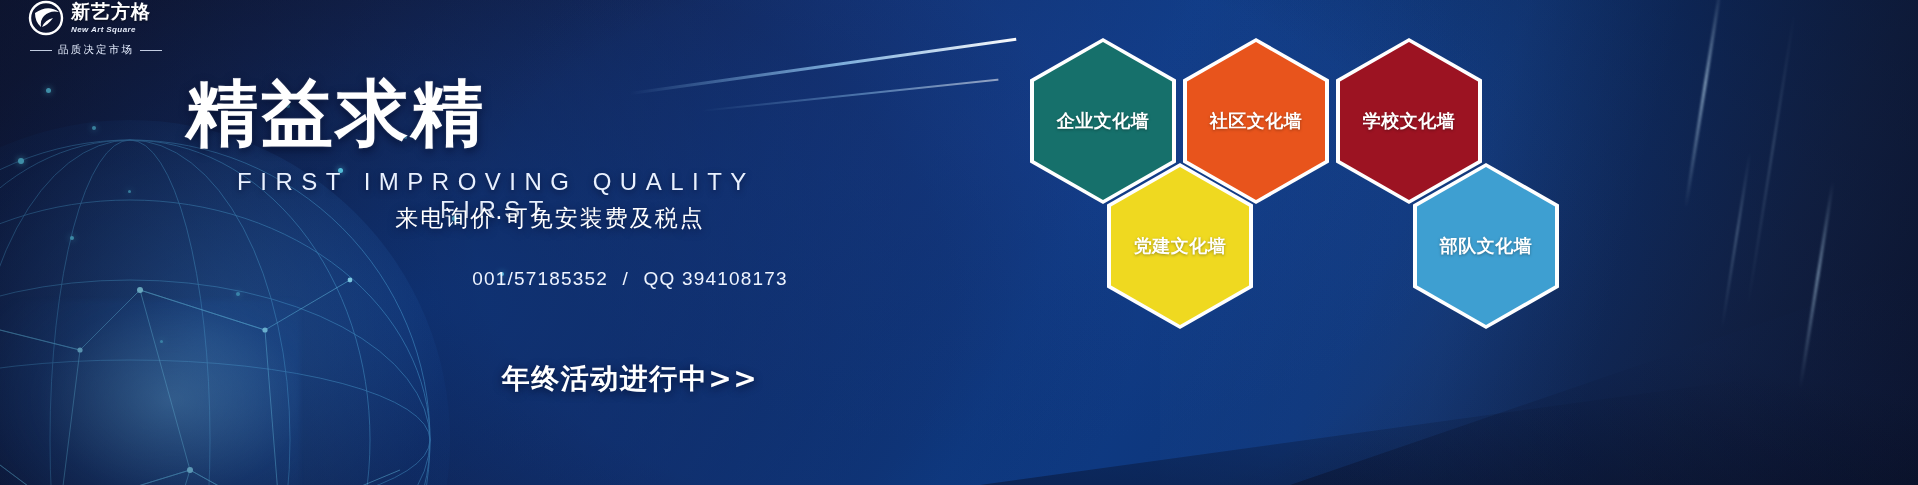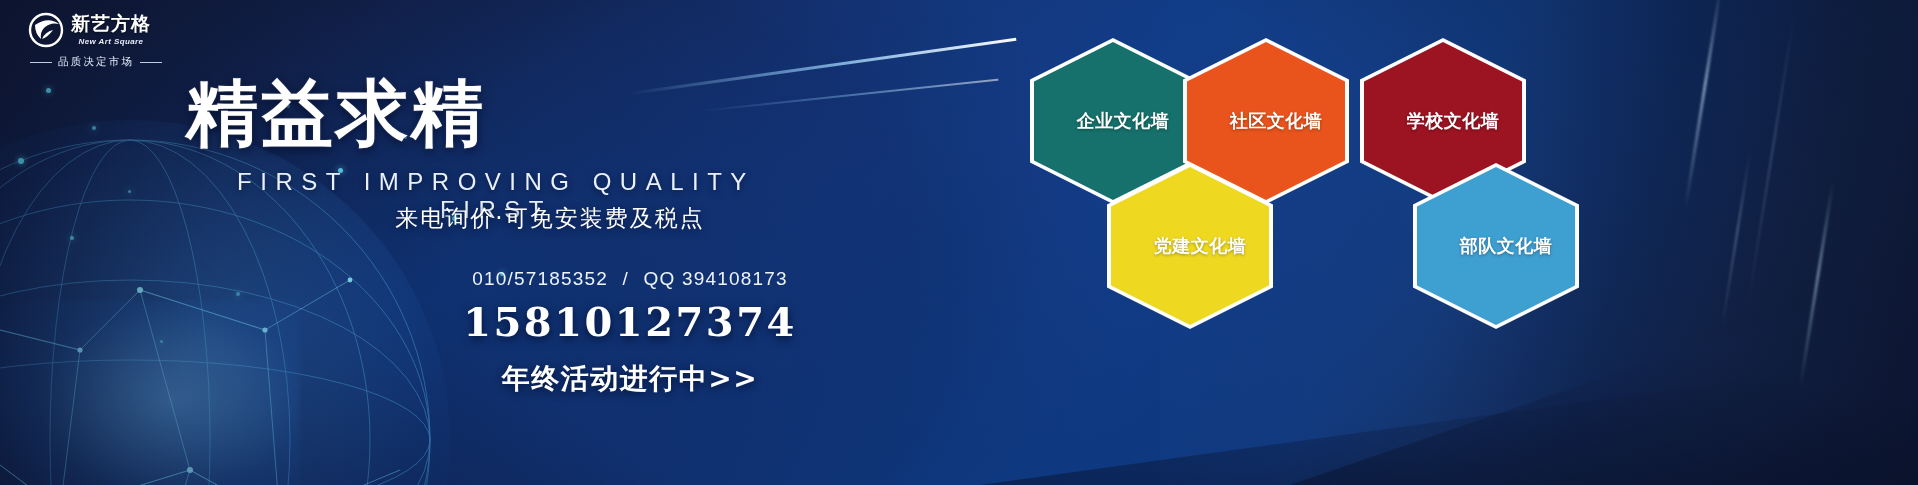--- a/index.html
+++ b/index.html
@@ -46,21 +46,21 @@
   .facet.f1{left:1160px;top:0;width:760px;height:485px;
     background:linear-gradient(104deg, rgba(255,255,255,0) 0%, rgba(120,180,255,0.06) 42%, rgba(255,255,255,0.0) 60%);}
   .facet.f2{left:1290px;top:250px;width:630px;height:235px;
     background:linear-gradient(16deg, rgba(10,20,50,0.55) 0%, rgba(20,45,100,0.1) 62%, rgba(0,0,0,0) 100%);
     clip-path:polygon(0% 100%, 100% 8%, 100% 100%);}
   .facet.f3{left:980px;top:300px;width:940px;height:185px;
     background:linear-gradient(8deg, rgba(8,16,42,0.5) 0%, rgba(8,16,42,0) 70%);
     clip-path:polygon(0% 100%, 100% 30%, 100% 100%);}
 
   
-  .logo-block{position:absolute;left:28px;top:12px;width:150px;text-align:center;}
+  .logo-block{position:absolute;left:28px;top:0;width:150px;}
   .logo-row{display:flex;align-items:center;gap:7px;}
   .logo-mark{width:36px;height:36px;flex:0 0 36px;}
   .logo-words{display:flex;flex-direction:column;justify-content:center;}
   .logo-cn{color:#ffffff;font-size:19px;font-weight:bold;letter-spacing:1px;line-height:1.05;
     font-family:"DejaVu Sans","Liberation Sans",sans-serif;text-shadow:0 1px 2px rgba(0,0,0,.5);}
   .logo-en{color:#e8eefb;font-size:8px;font-weight:bold;font-style:italic;letter-spacing:.4px;margin-top:4px;}
   .logo-tag{display:flex;align-items:center;gap:6px;margin-top:7px;padding-left:2px;}
   .logo-tag .bar{height:1px;width:22px;background:rgba(226,236,255,0.85);}
   .logo-tag .txt{color:#e6eeff;font-size:10.5px;letter-spacing:2.2px;
     font-family:Liberation Mono, monospace;}
@@ -100,21 +100,21 @@
   .hex{position:absolute;width:146px;height:166px;
     clip-path:polygon(50% 0%, 100% 25%, 100% 75%, 50% 100%, 0% 75%, 0% 25%);
     display:flex;align-items:center;justify-content:center;
     box-shadow:0 6px 18px rgba(0,8,30,.45);}
   .hex .inner{position:absolute;inset:4px;
     clip-path:polygon(50% 0%, 100% 25%, 100% 75%, 50% 100%, 0% 75%, 0% 25%);}
   .hex .lbl{position:relative;z-index:2;color:#ffffff;font-size:18px;font-weight:bold;
     letter-spacing:.5px;white-space:nowrap;
     font-family:"DejaVu Sans","Liberation Sans",sans-serif;
     text-shadow:0 1px 3px rgba(0,0,0,.35);}
-  .hex.border{background:#ffffff;padding-left:20px;}
+  .hex.border{background:#ffffff;}
 
   
   .anniv{position:absolute;left:740px;top:438px;width:1140px;
     color:rgba(190,212,245,0.45);font-size:19px;letter-spacing:15px;
     font-weight:300;white-space:nowrap;}
 </style>
 </head>
 <body>
 
 <div class="banner">
@@ -206,41 +206,40 @@
     </div>
   </div>
 
   <div class="headline">
     <span>精益求精</span>
   </div>
   <div class="sub-en">FIRST IMPROVING  QUALITY FIRST</div>
   <div class="sub-cn">来电询价·可免安装费及税点</div>
 
   <div class="contact-line">
-    <span>010/57185352</span>
+    <span>001/57185352</span>
     <span class="sep">/</span>
     <span class="qq-label">QQ</span>
     <span>394108173</span>
   </div>
-  <div class="phone">15810127374</div>
   <div class="cta">年终活动进行中&gt;&gt;</div>
 
   <div class="hexwrap">
 
     <div class="hex border" style="left:0px;top:0px;">
       <span class="inner" style="background:#16706b;"></span>
       <span class="lbl">企业文化墙</span>
     </div>
 
     <div class="hex border" style="left:153px;top:0px;text-align:center;">
       <span class="inner" style="background:#e8541c;"></span>
       <span class="lbl">社区文化墙</span>
     </div>
 
-    <div class="hex border" style="left:306px;top:0px;margin-left:24px;">
+    <div class="hex border" style="left:306px;top:0px;">
       <span class="inner" style="background:#9c1322;"></span>
       <span class="lbl">学校文化墙</span>
     </div>
 
     <div class="hex border" style="left:77px;top:125px;">
       <span class="inner" style="background:#efd920;"></span>
       <span class="lbl">党建文化墙</span>
     </div>
 
 

